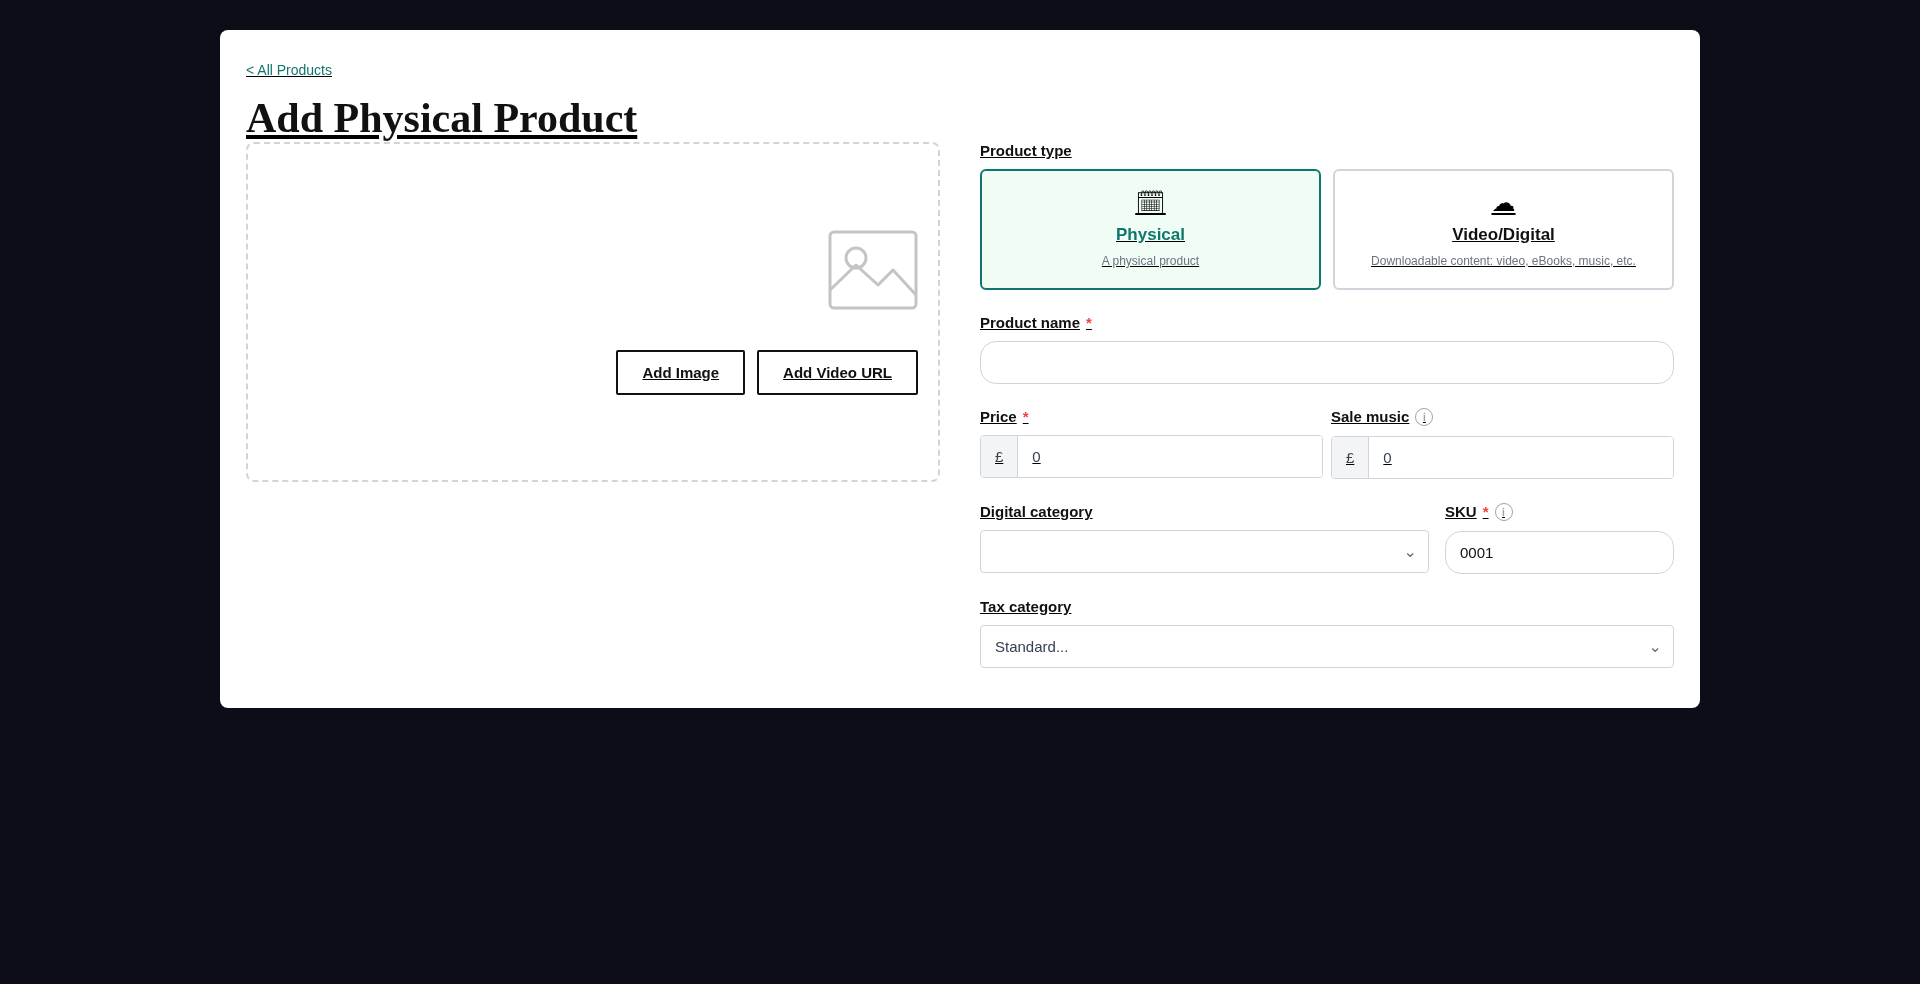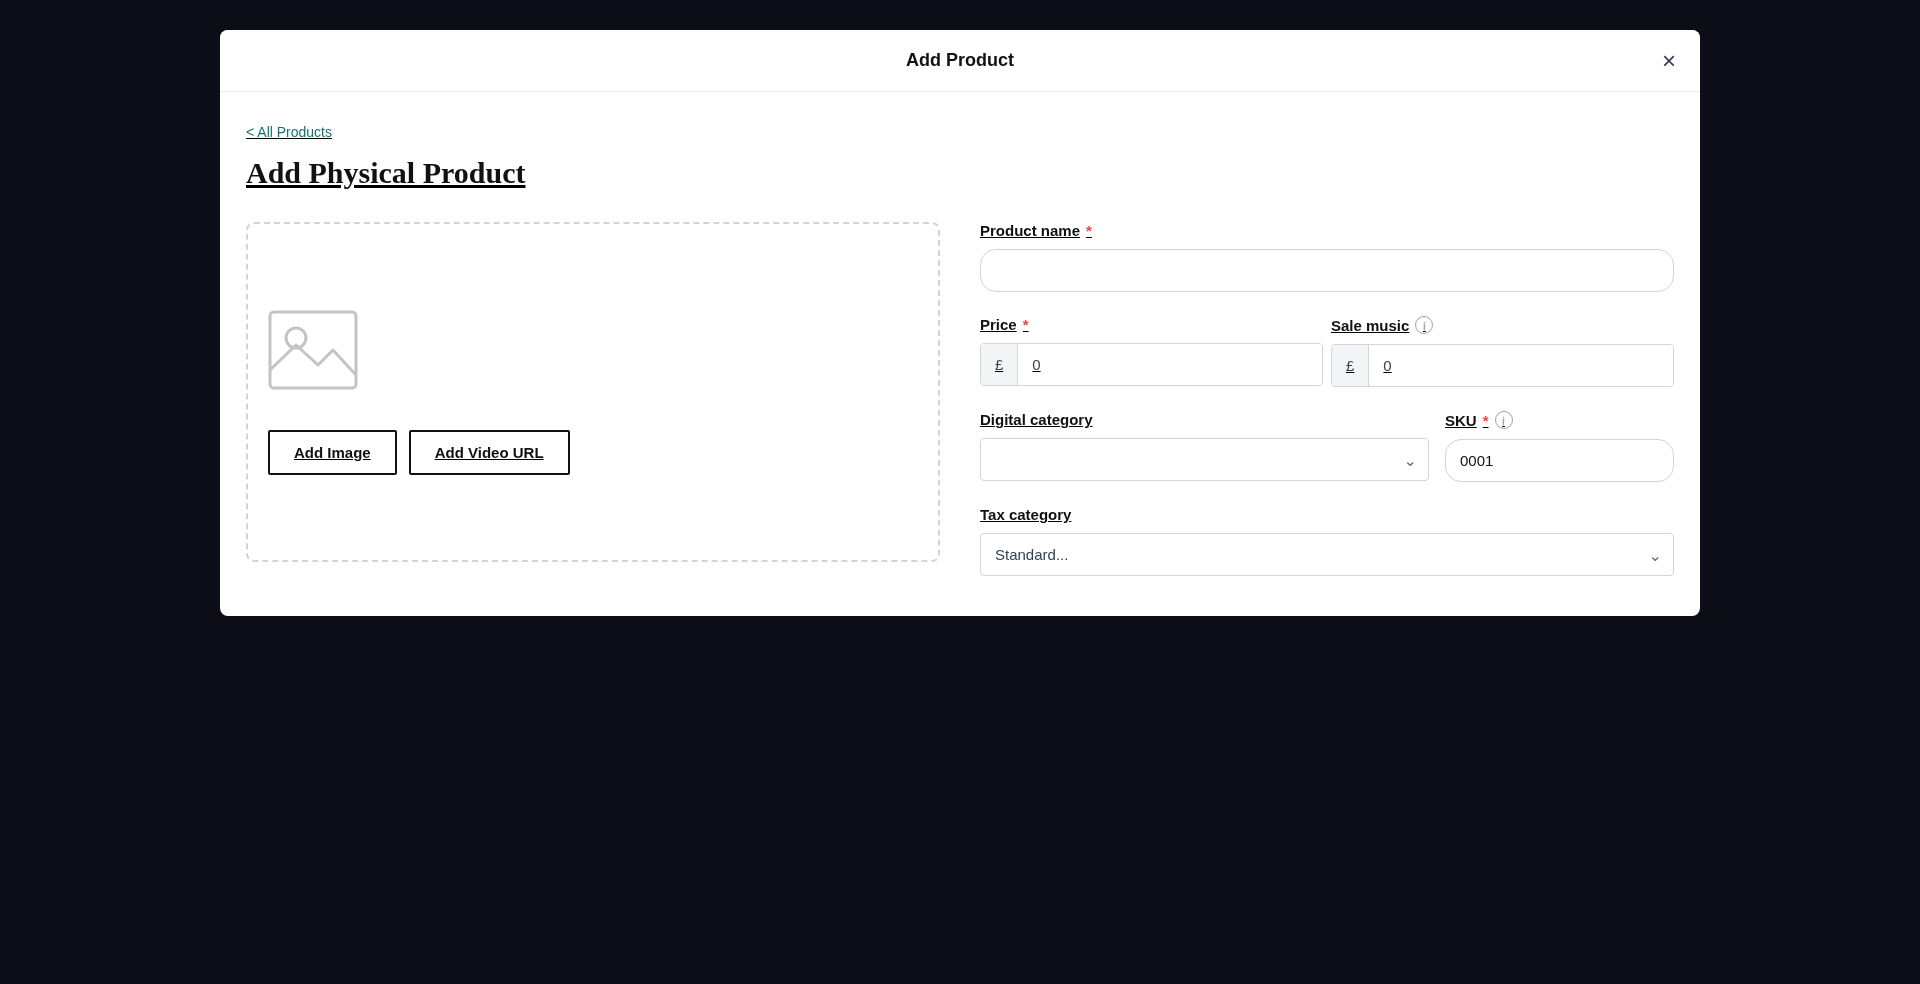--- a/index.html
+++ b/index.html
@@ -76,42 +76,41 @@
       margin-bottom: 16px;
     }
 
     .breadcrumb a {
       color: #0f766e;
       text-decoration: none;
       font-size: 14px;
     }
 
     .page-heading {
-      font-size: 30px;
+      font-size: 42px;
       font-weight: 800;
       color: #111;
-      margin-bottom: 32px;
       font-family: Georgia, serif;
     }
 
     .form-layout {
       display: grid;
       grid-template-columns: 1fr 1fr;
       gap: 40px;
       align-items: start;
     }
 
     
     .image-upload-area {
       border: 2px dashed #d1d5db;
       border-radius: 8px;
       padding: 40px 20px;
       display: flex;
       flex-direction: column;
-      align-items: flex-start;
+      align-items: flex-end;
       justify-content: center;
       min-height: 340px;
       background: #fff;
     }
 
     .image-placeholder {
       width: 90px;
       height: 80px;
       margin-bottom: 40px;
       color: #9ca3af;
@@ -302,24 +301,20 @@
     
     .tax-section {
     }
   </style>
 </head>
 <body>
 
 <div class="modal-overlay">
   <div class="modal">
 
-    <div class="modal-header">
-      <h2 class="modal-title">Add Product</h2>
-      <button class="modal-close">×</button>
-    </div>
 
     <div class="modal-body">
 
       <div class="breadcrumb">
         <a href="#">&lt; All Products</a>
       </div>
 
       <h1 class="page-heading">Add Physical Product</h1>
 
       <div class="form-layout">
@@ -333,20 +328,35 @@
             </svg>
           </div>
           <div class="image-upload-buttons">
             <button class="btn-upload">Add Image</button>
             <button class="btn-upload">Add Video URL</button>
           </div>
         </div>
 
         <div class="form-right">
 
+          <div>
+            <div class="field-label">Product type</div>
+            <div class="product-type-options">
+              <div class="product-type-card selected">
+                <span class="product-type-icon">🗓</span>
+                <span class="product-type-name">Physical</span>
+                <span class="product-type-desc">A physical product</span>
+              </div>
+              <div class="product-type-card">
+                <span class="product-type-icon">☁</span>
+                <span class="product-type-name">Video/Digital</span>
+                <span class="product-type-desc">Downloadable content: video, eBooks, music, etc.</span>
+              </div>
+            </div>
+          </div>
 
           <div>
             <div class="field-label">
               <span>Product name</span>
               <span class="required-star">*</span>
             </div>
             <input class="text-input" type="text" style="">
           </div>
 
           <div class="price-row">

